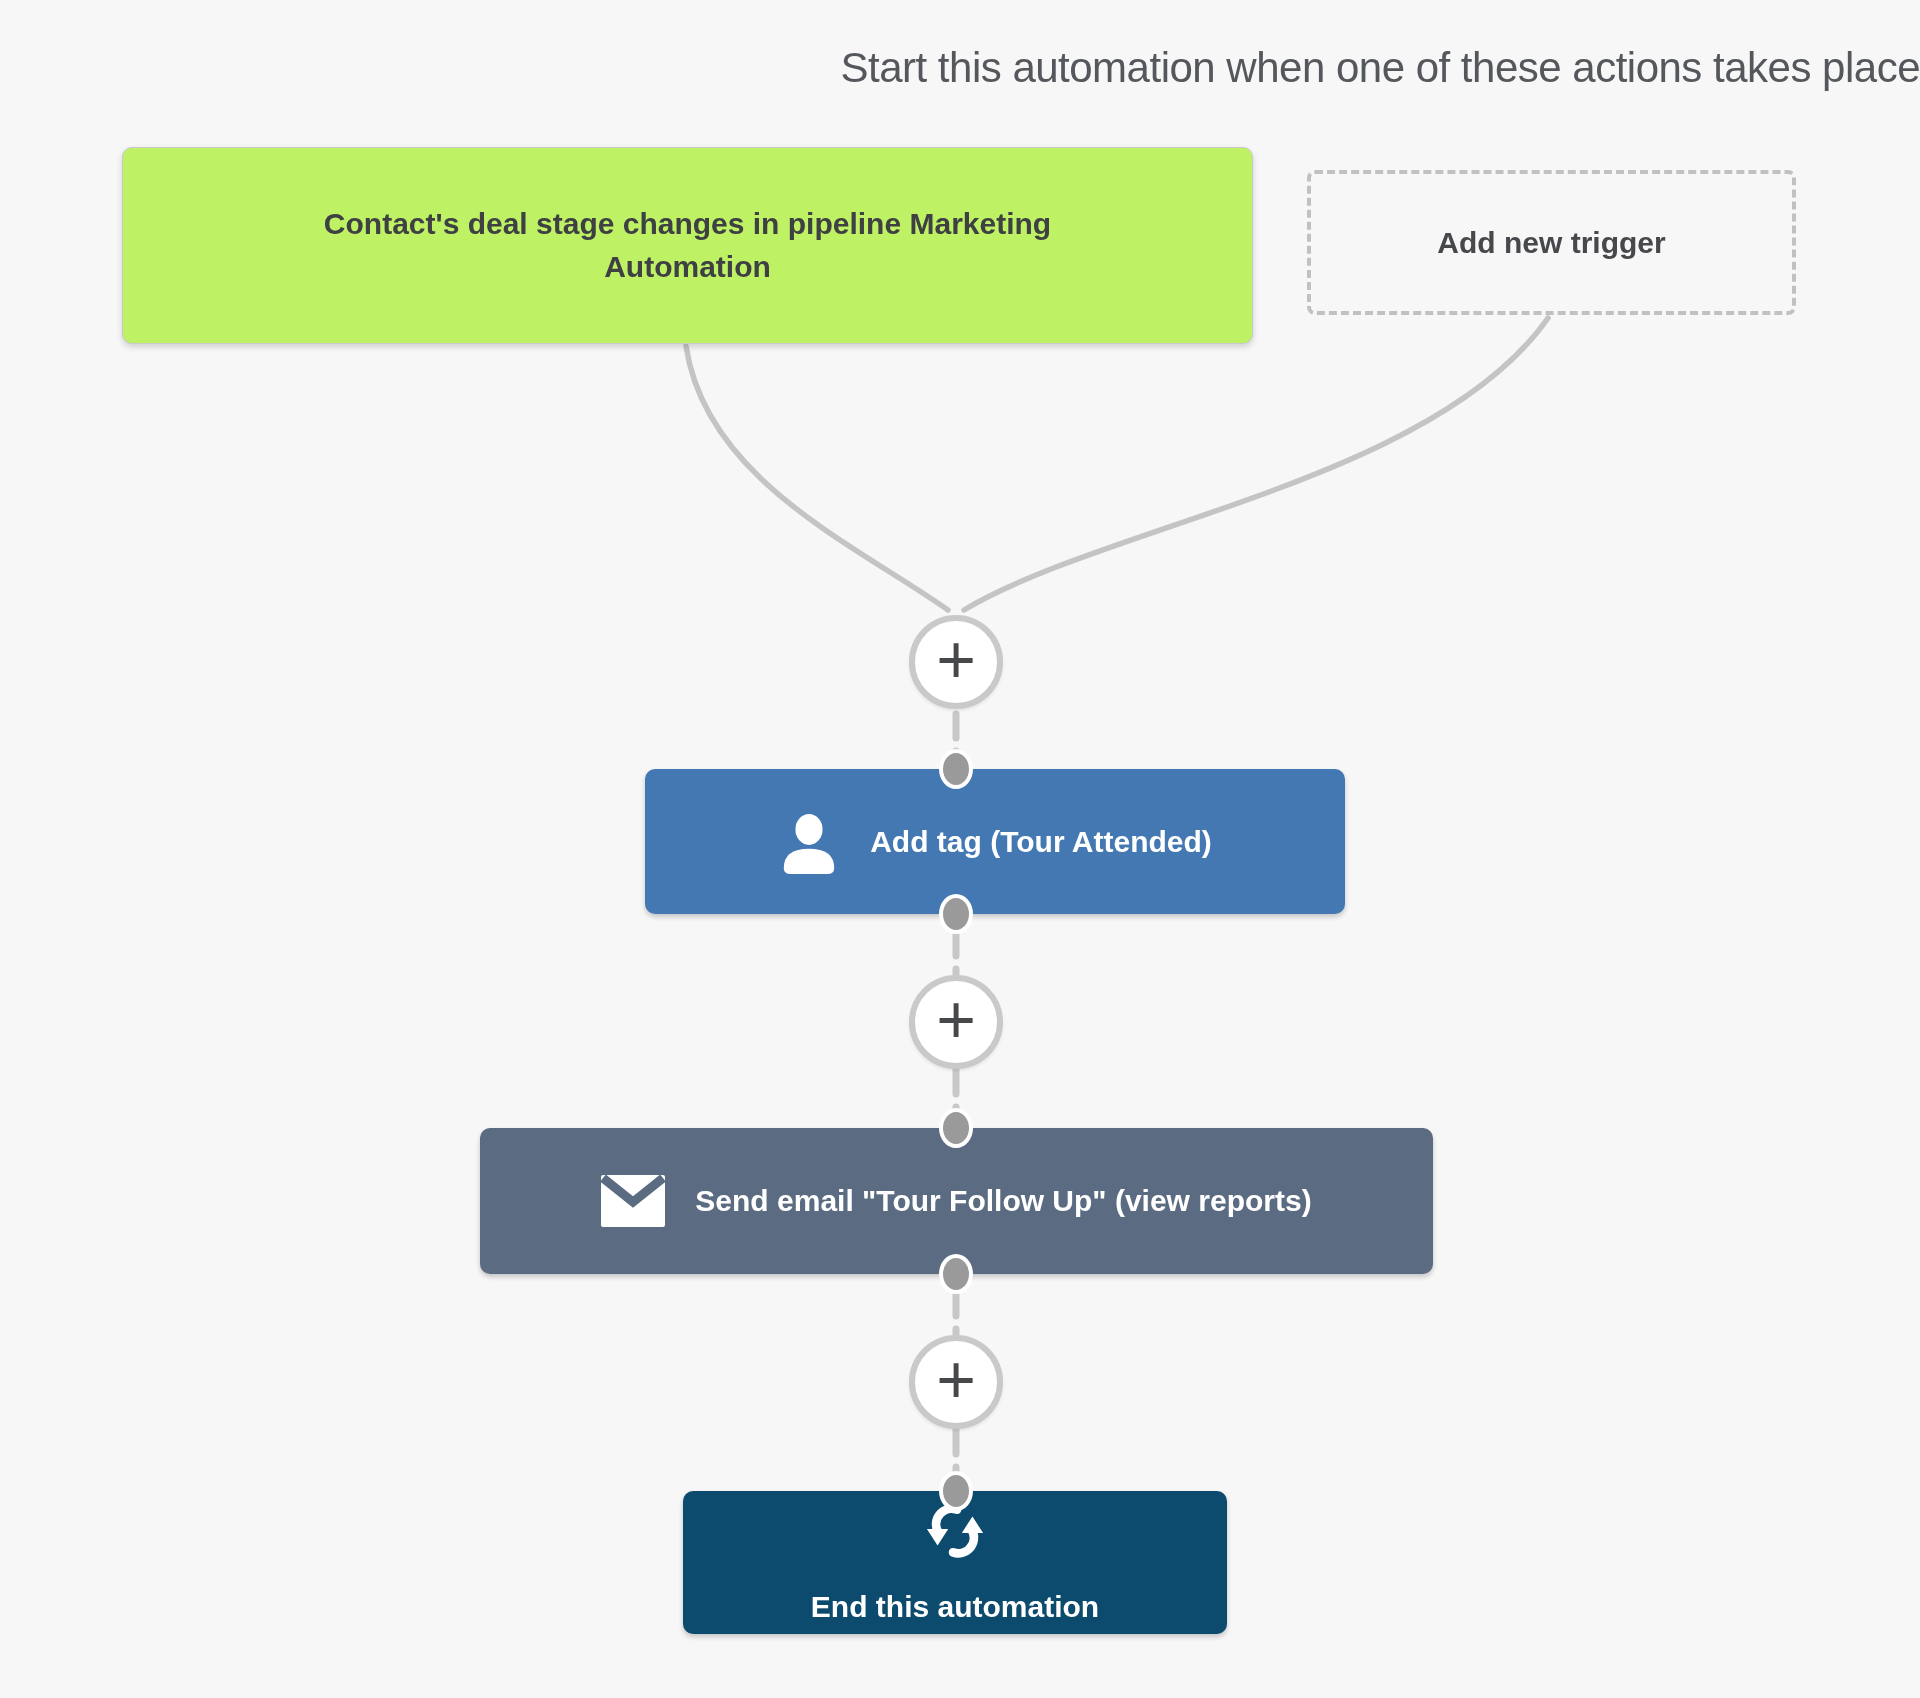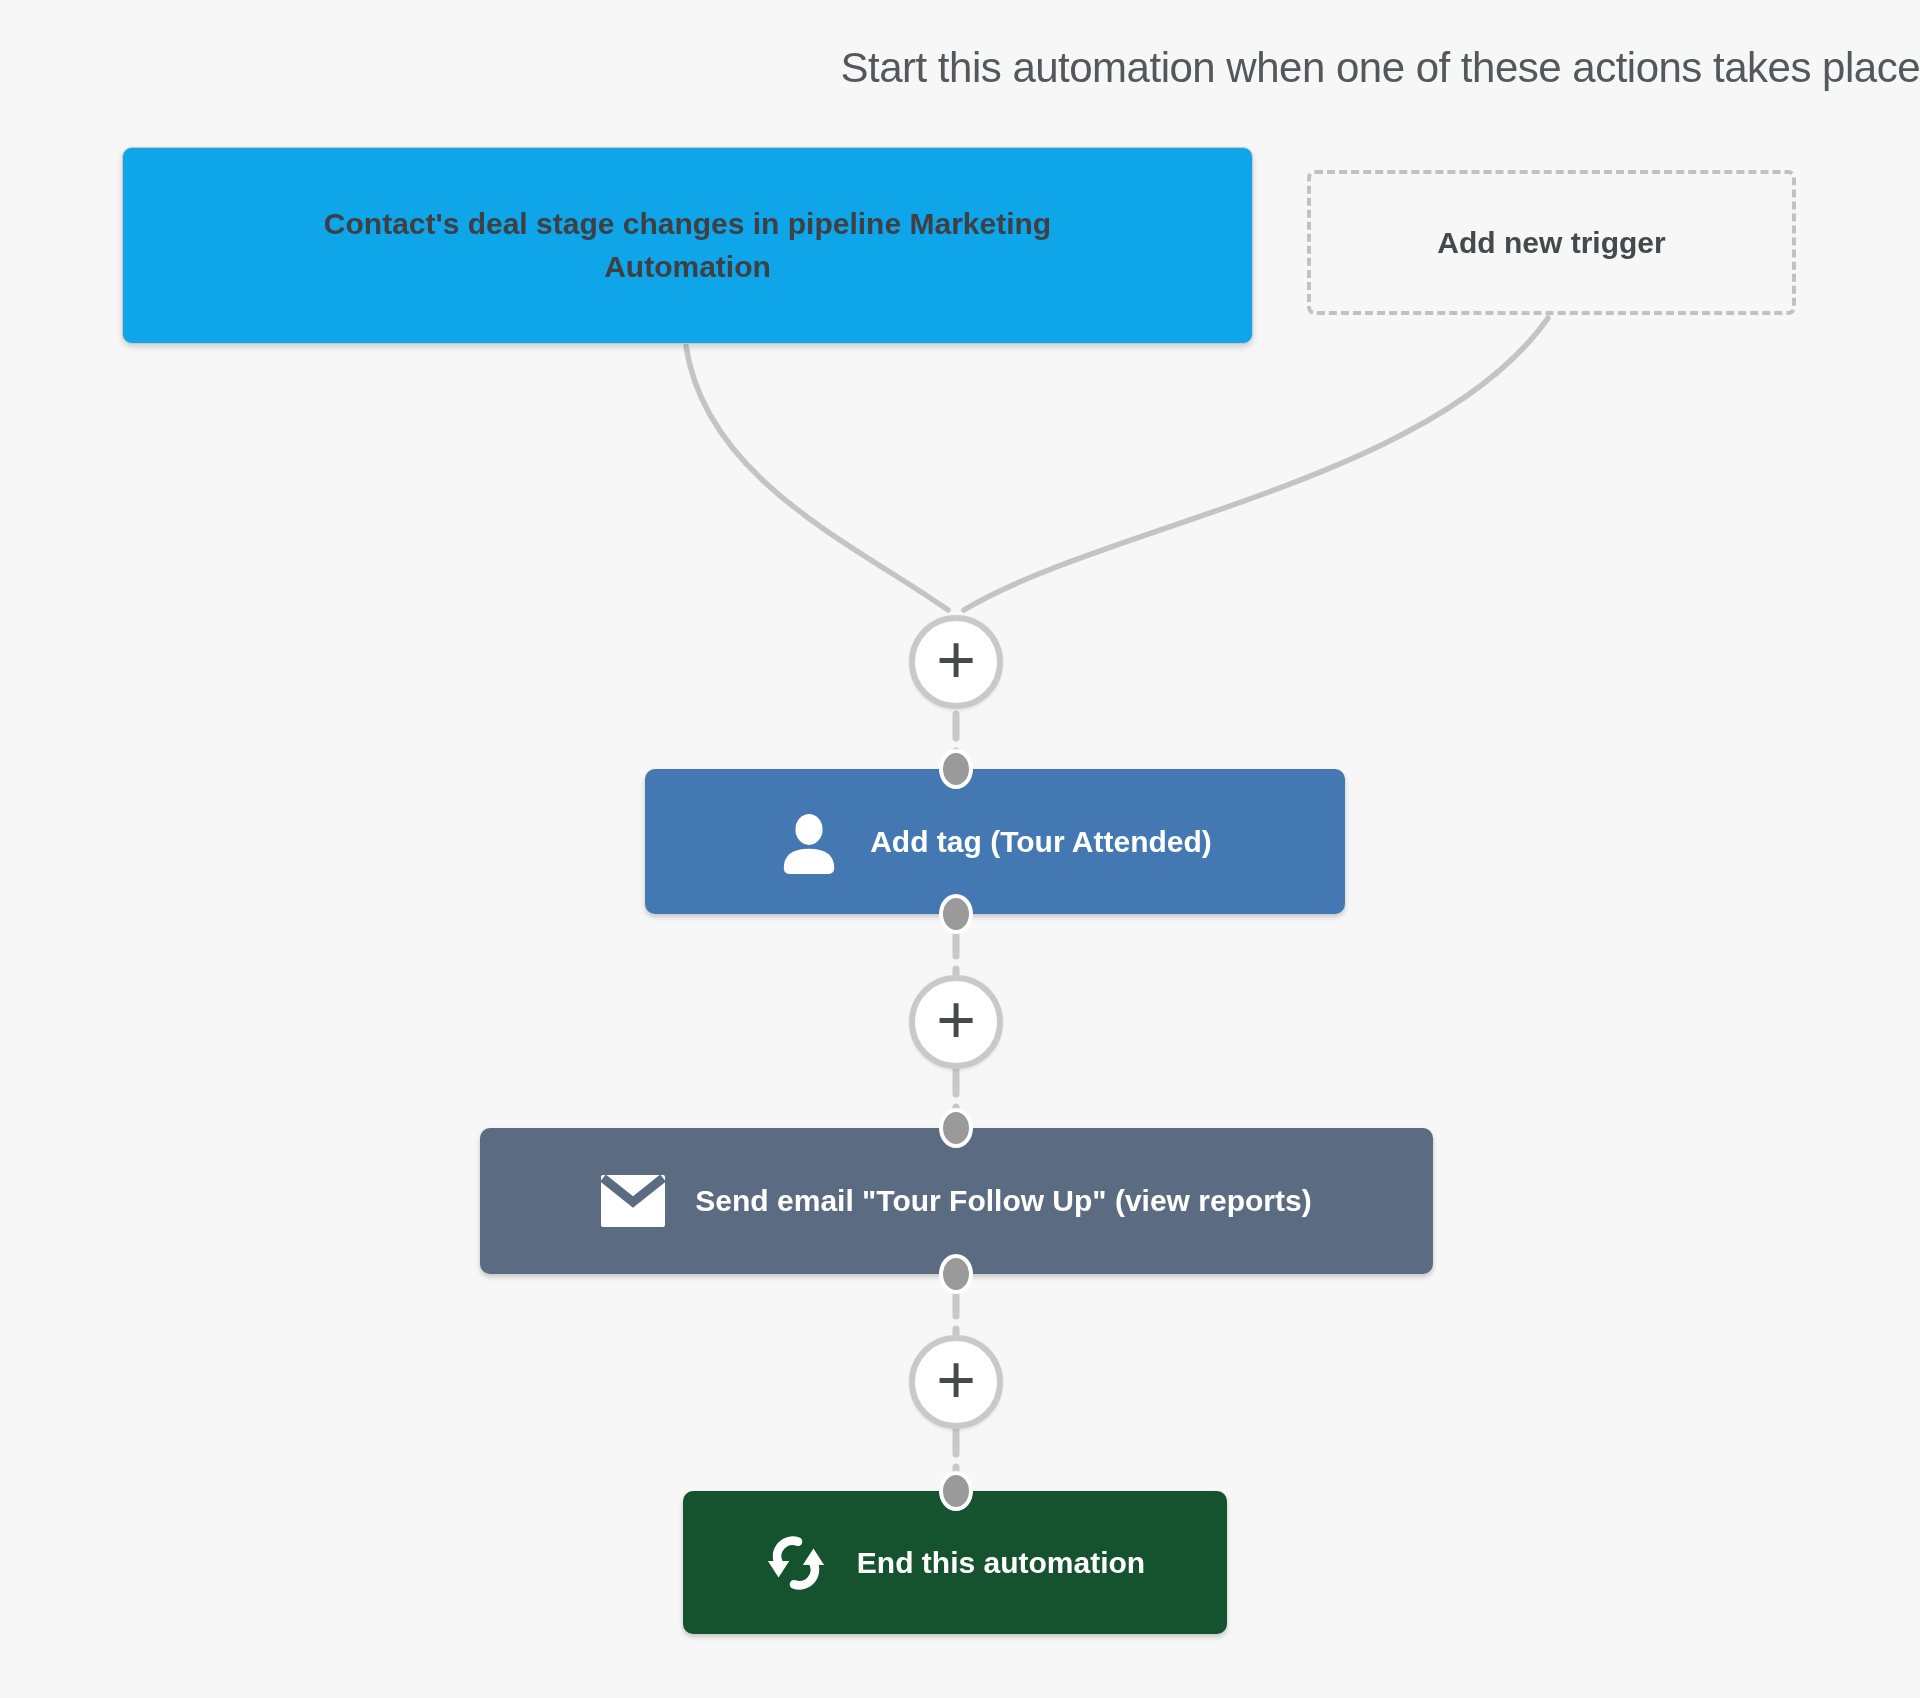--- a/index.html
+++ b/index.html
@@ -17,21 +17,21 @@
     position:absolute;left:0;top:0;z-index:0;
   }
   .page-title{
     position:absolute;left:0;top:44px;width:1920px;
     text-align:right;
     font-size:42px;font-weight:400;color:#54575b;
     letter-spacing:-0.5px;
   }
   .trigger-card{
     position:absolute;left:122px;top:147px;width:1131px;height:197px;
-    background:#0ea5e9;
+    background:#bef264;
     border:1px solid #c9c9c9;border-radius:10px;
     box-shadow:0 3px 6px rgba(0,0,0,0.16);
     display:flex;align-items:center;justify-content:center;
     box-sizing:border-box;padding:0 115px;
     z-index:1;cursor:pointer;
   }
   .trigger-card .label{
     font-size:30px;font-weight:bold;color:#3e4043;
     text-align:center;line-height:1.42;
   }
@@ -144,21 +144,21 @@
     <span class="label">Send email "Tour Follow Up" (view reports)</span>
   </div>
 
   <div class="conn-dot dot-3"></div>
   <div class="conn-dot dot-4"></div>
 
   <div class="plus-node plus-3">
     <span class="plus-glyph">+</span>
   </div>
 
-  <div class="action-node node-end" style="background: #14532d;">
+  <div class="action-node node-end" style="background: #0c4a6e; flex-direction: column;">
     <span class="node-icon">
       <svg width="62" height="58" viewBox="0 0 64 58">
         <path d="M34 7 A16 16 0 0 0 14.1 29" fill="none" stroke="#ffffff" stroke-width="9" stroke-linecap="round"></path>
         <polygon points="3,27 25,27 14,44" fill="#ffffff"></polygon>
         <path d="M30 51 A16 16 0 0 0 49.9 29" fill="none" stroke="#ffffff" stroke-width="9" stroke-linecap="round"></path>
         <polygon points="39,31 61,31 50,14" fill="#ffffff"></polygon>
       </svg>
     </span>
     <span class="label">End this automation</span>
   </div>

